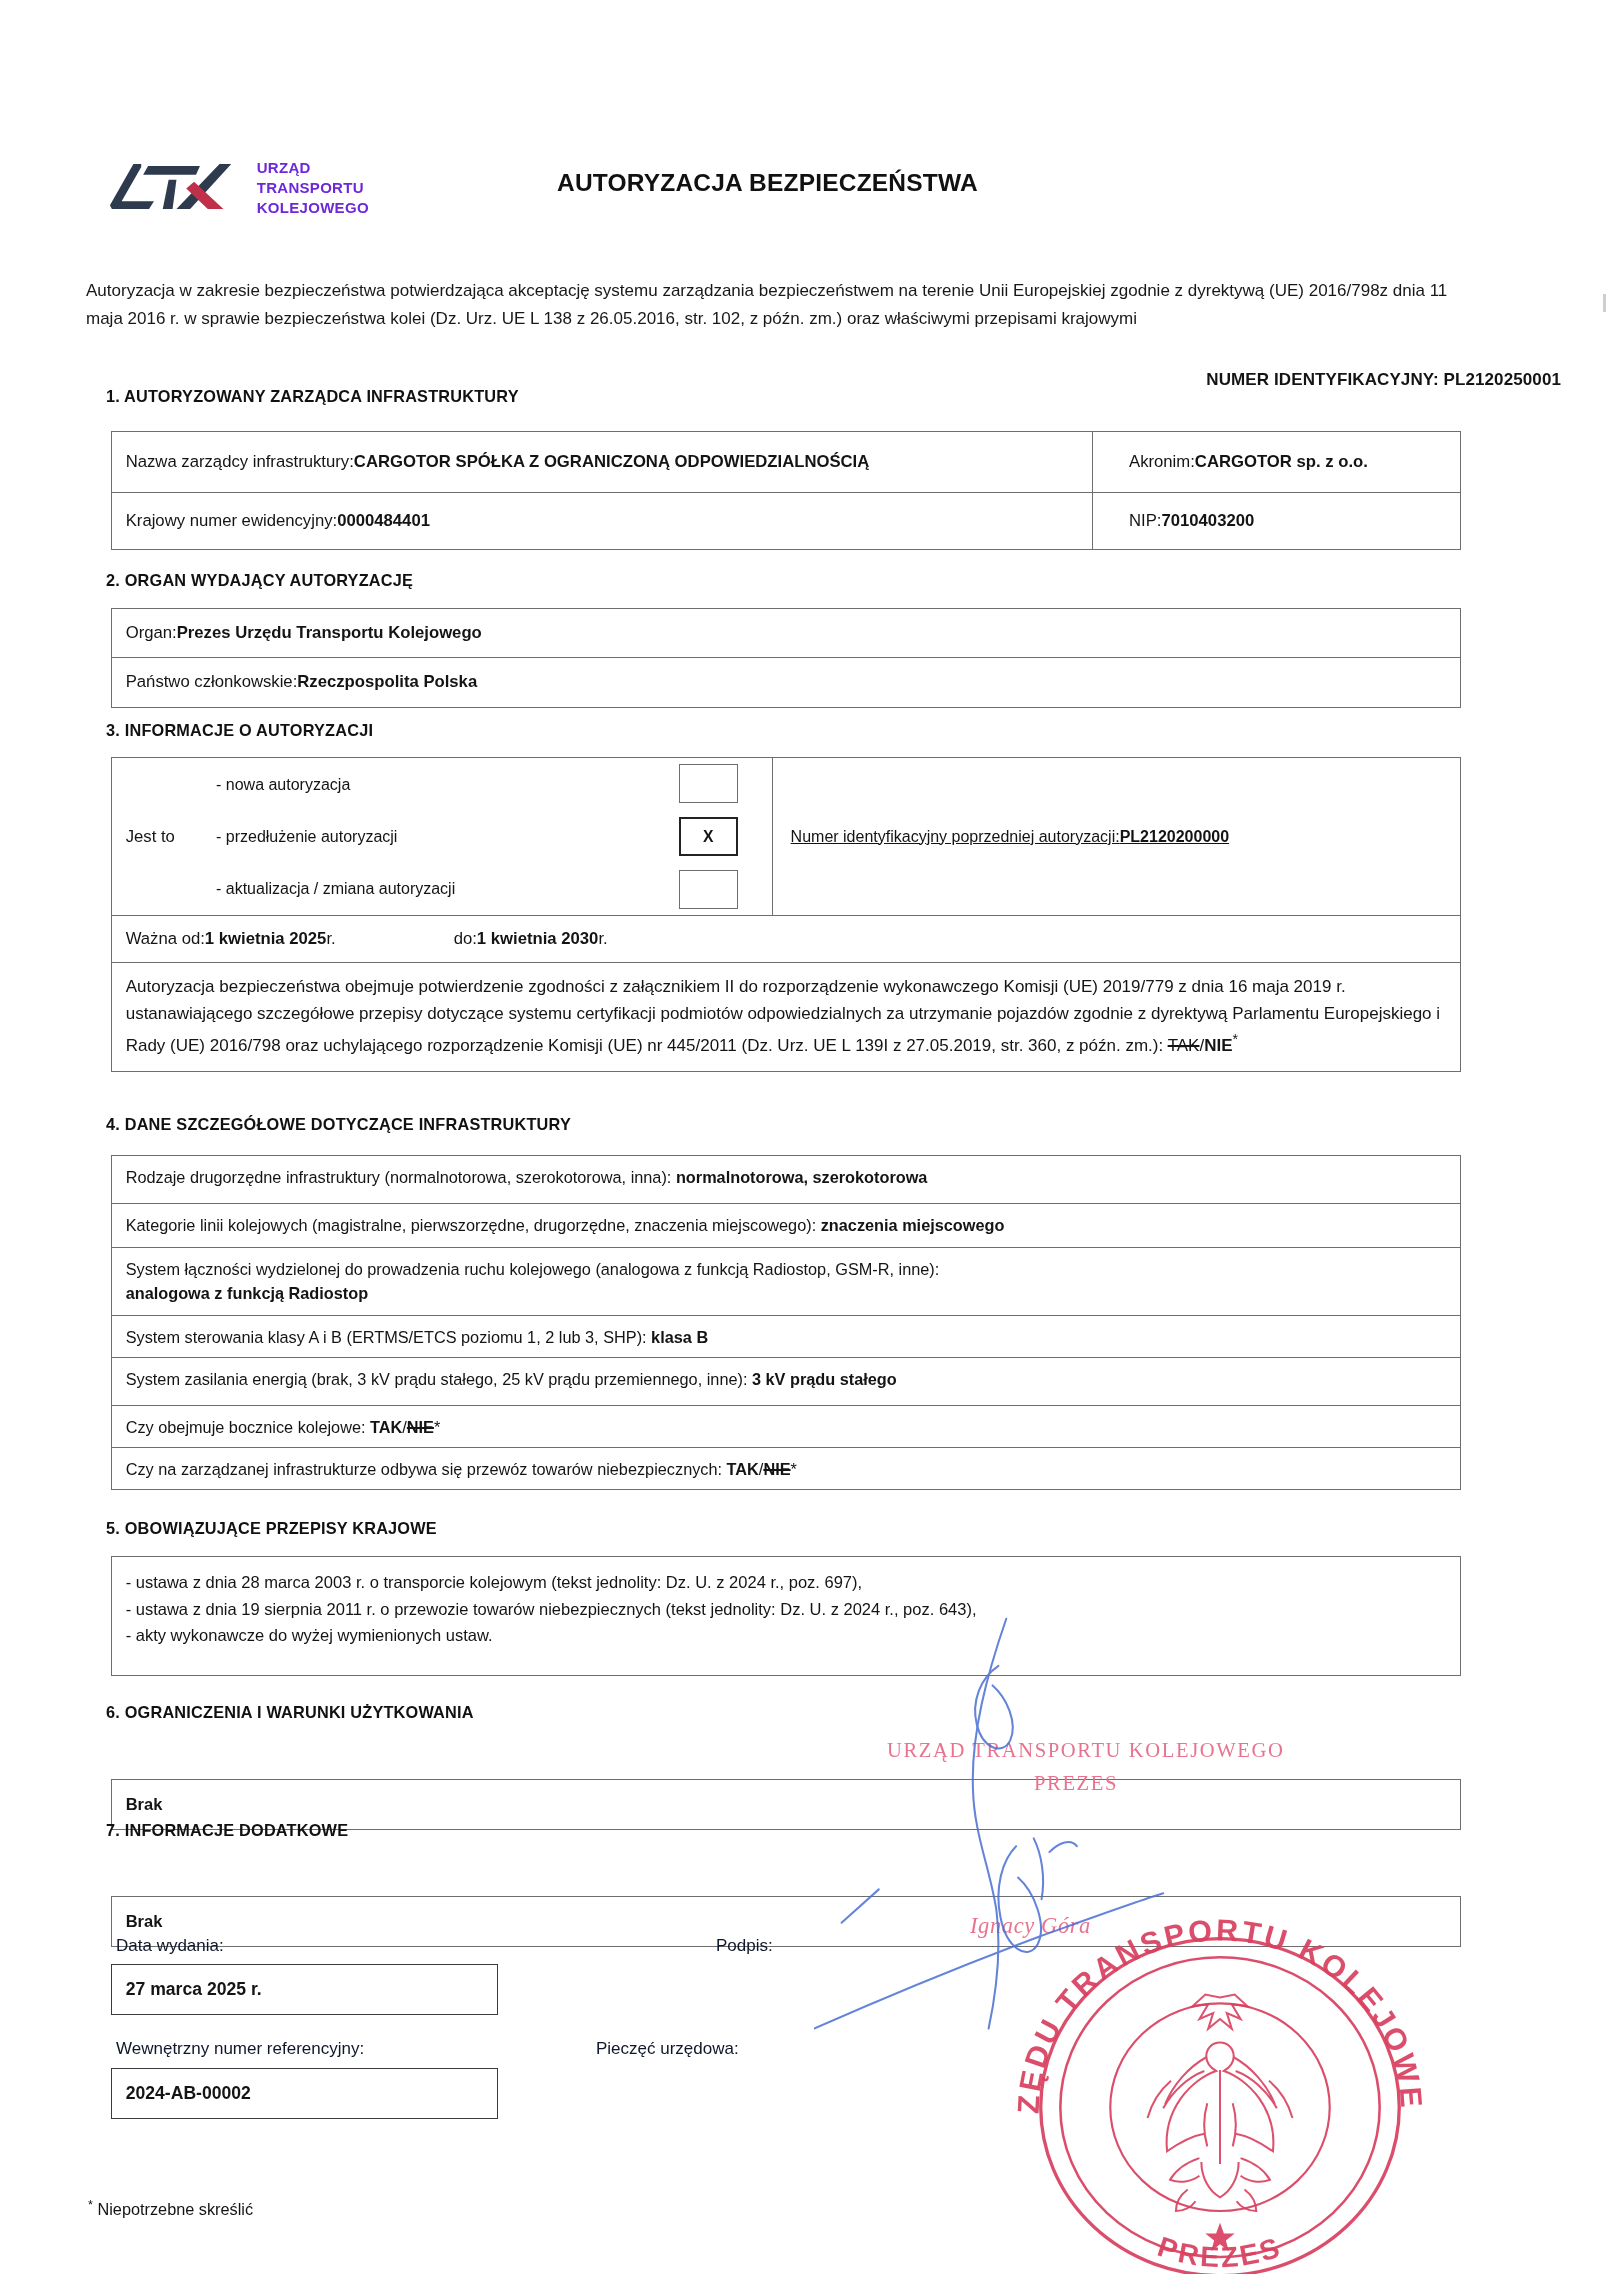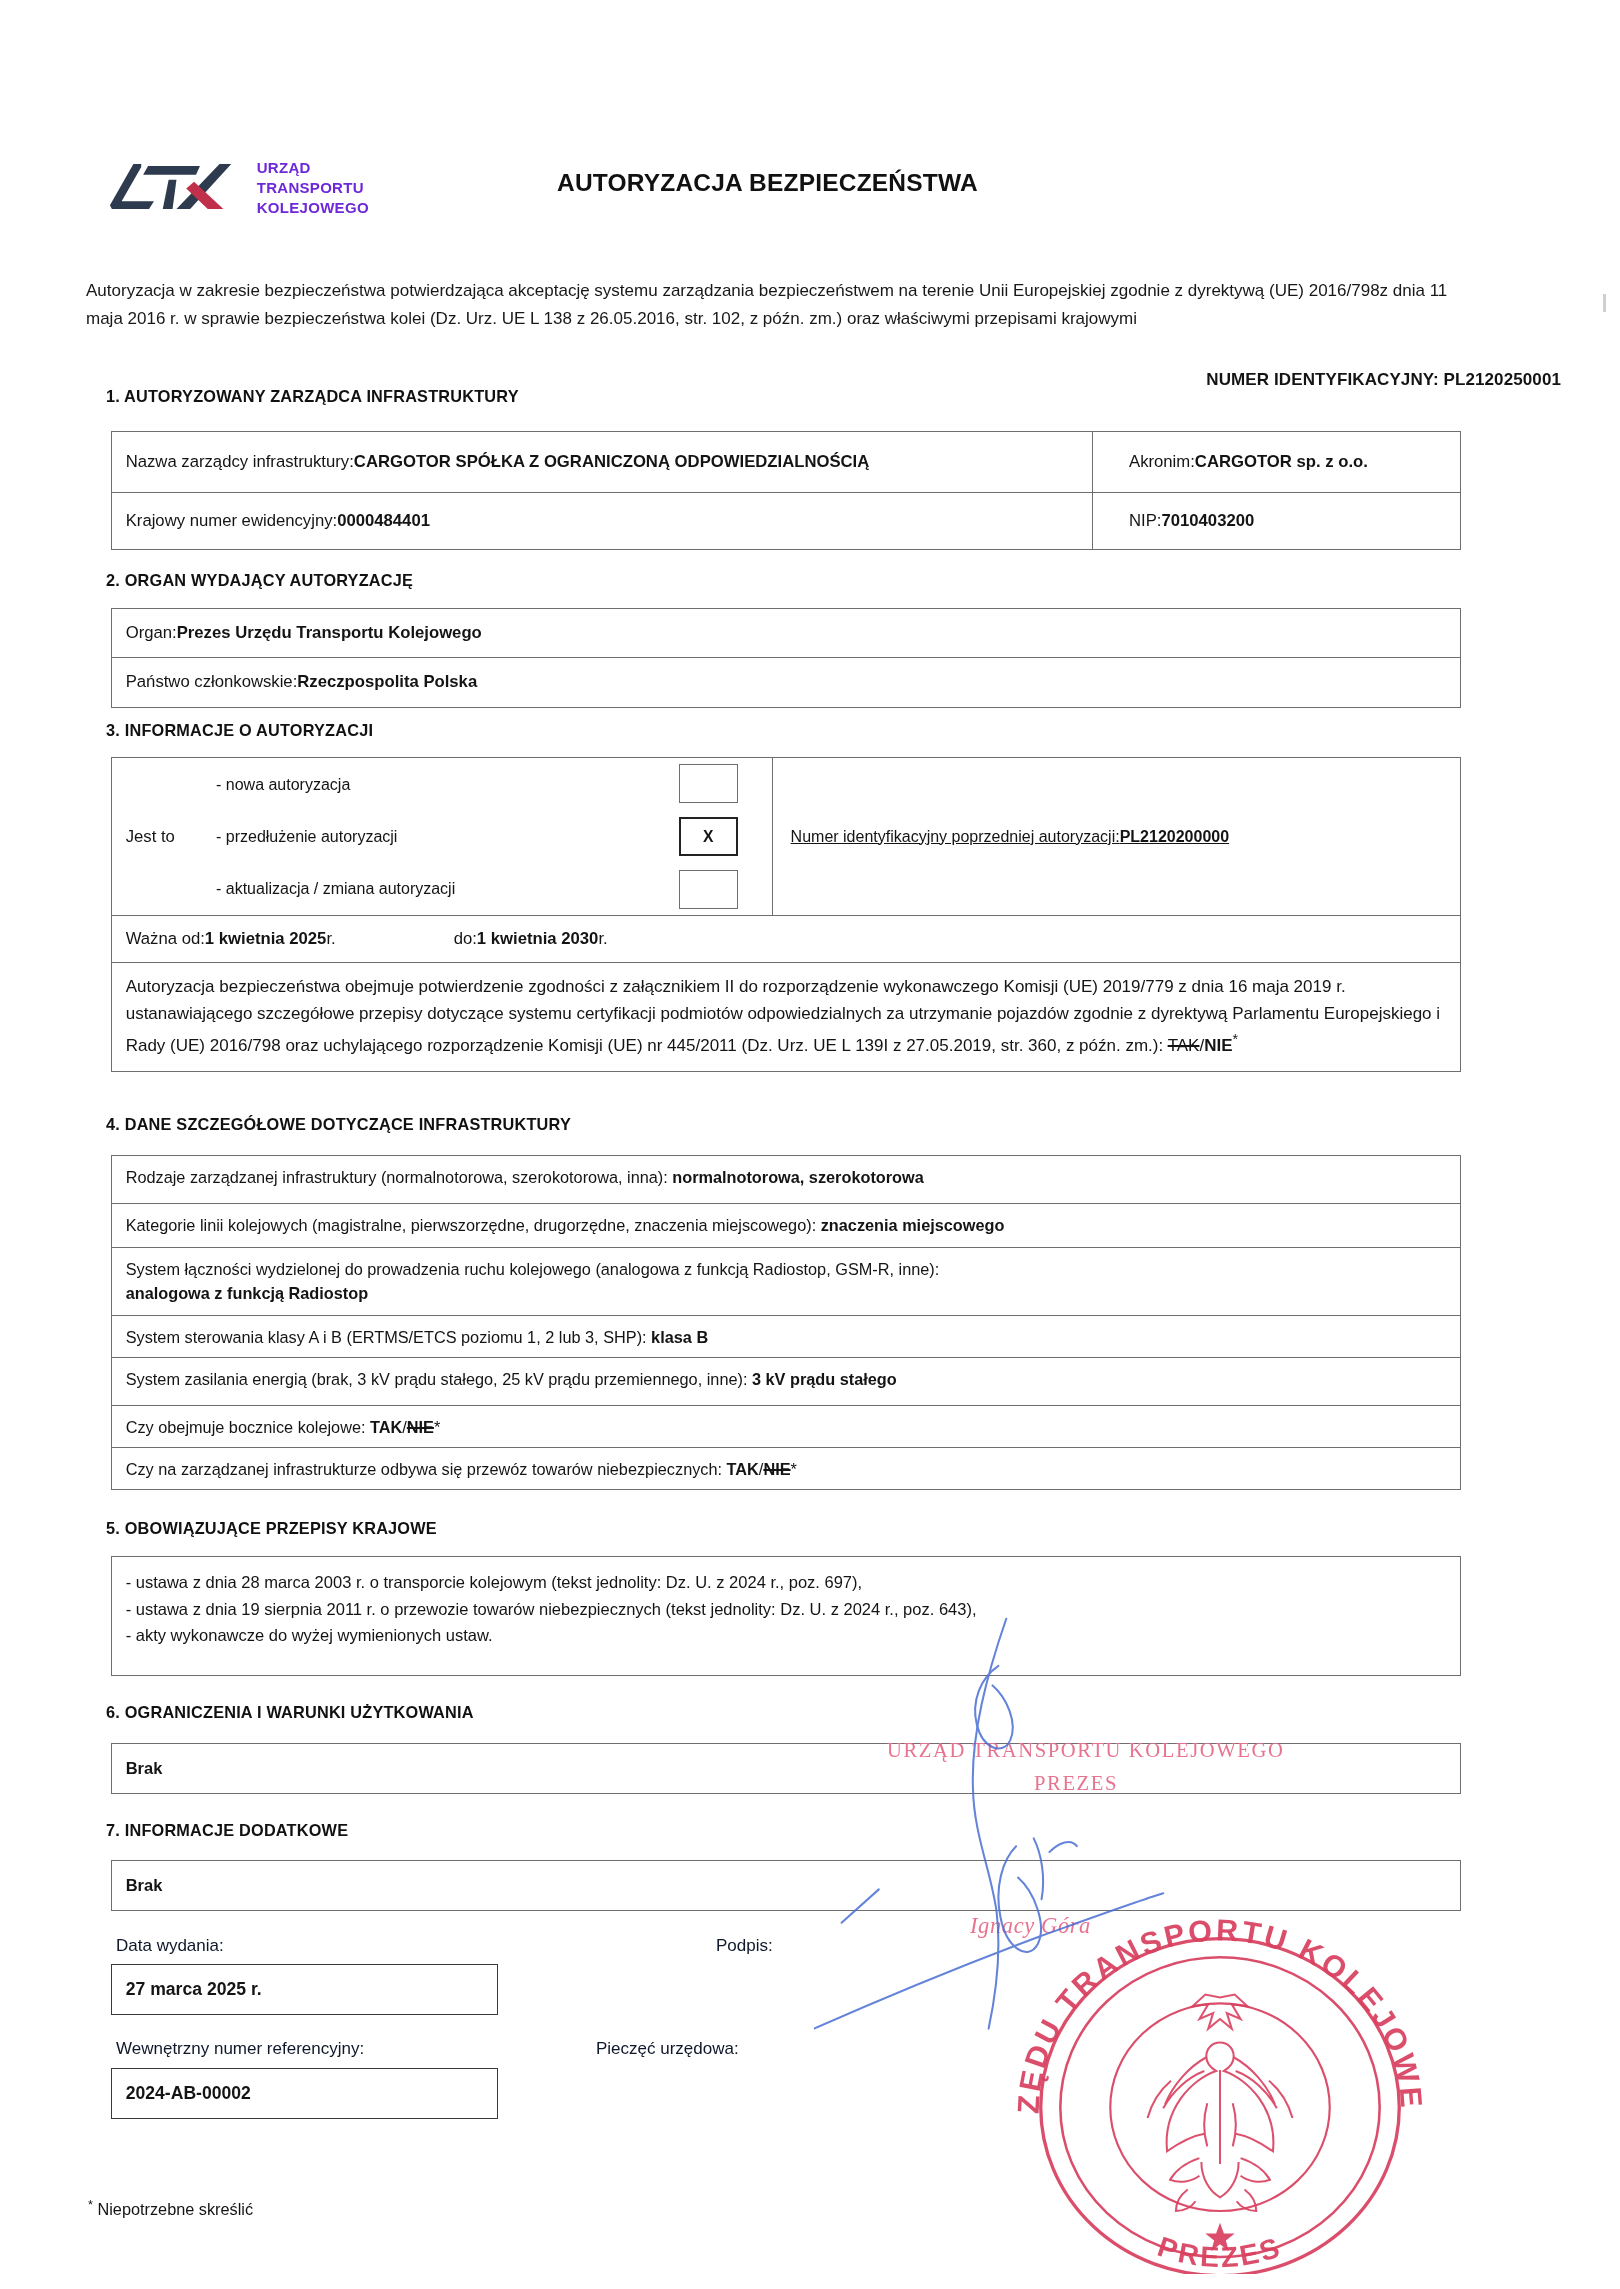--- a/index.html
+++ b/index.html
@@ -60,21 +60,21 @@
   
   .s4 .row { padding:0; }
   .s4 .cell { padding:8.8px 13.7px; font-size:16.3px; line-height:1.5; display:block; }
 
   
   .s5 { padding:11.8px 13.7px 13.7px; }
   .s5 div { font-size:16.5px; line-height:1.62; }
 
   
   .brakbox { position:absolute; border:1.6px solid #6e6e6e; display:flex; align-items:center; padding-left:13.7px;
-             font-size:16.5px; font-weight:700; }
+             font-size:16.5px; font-weight:700;margin-top:36px; }
 
   
   .lbl { position:absolute; font-size:17px; color:#0f172a; }
   .valbox { position:absolute; border:1.8px solid #3a3a3a; display:flex; align-items:center; padding-left:13.7px;
             font-size:17.6px; font-weight:700; }
 
   .footnote { position:absolute; left:88px; top:2198px; font-size:16.3px; }
   .footnote sup { font-size:12.7px; }
 
   
@@ -185,21 +185,21 @@
         <span> r.</span>
     </div>
     <div class="s3-para"><span>Autoryzacja bezpieczeństwa obejmuje potwierdzenie zgodności z załącznikiem II do rozporządzenie wykonawczego Komisji (UE) 2019/779 z dnia 16 maja 2019 r. ustanawiającego szczegółowe przepisy dotyczące systemu certyfikacji podmiotów odpowiedzialnych za utrzymanie pojazdów zgodnie z dyrektywą Parlamentu Europejskiego i Rady (UE) 2016/798 oraz uchylającego rozporządzenie Komisji (UE) nr 445/2011 (Dz. Urz. UE L 139I z 27.05.2019, str. 360, z późn. zm.): </span><span class="strike">TAK</span><span>/</span><b>NIE</b><sup>*</sup></div>
   </div>
 
   <div class="sec-h" style="top:1115px">4. DANE SZCZEGÓŁOWE DOTYCZĄCE INFRASTRUKTURY</div>
   <div class="tbl s4" style="left:111px; top:1155px; width:1350px;">
 
     <div class="row">
         <div class="cell grow" style="height:47px">
-      <span>Rodzaje zarządzanej infrastruktury (normalnotorowa, szerokotorowa, inna): </span><b>normalnotorowa, szerokotorowa</b>
+      <span>Rodzaje drugorzędne infrastruktury (normalnotorowa, szerokotorowa, inna): </span><b>normalnotorowa, szerokotorowa</b>
     </div>
       </div>
 
     <div class="row">
         <div class="cell grow" style="height:43px">
       <span>Kategorie linii kolejowych (magistralne, pierwszorzędne, drugorzędne, znaczenia miejscowego): </span><b>znaczenia miejscowego</b>
     </div>
       </div>
 
     <div class="row">

